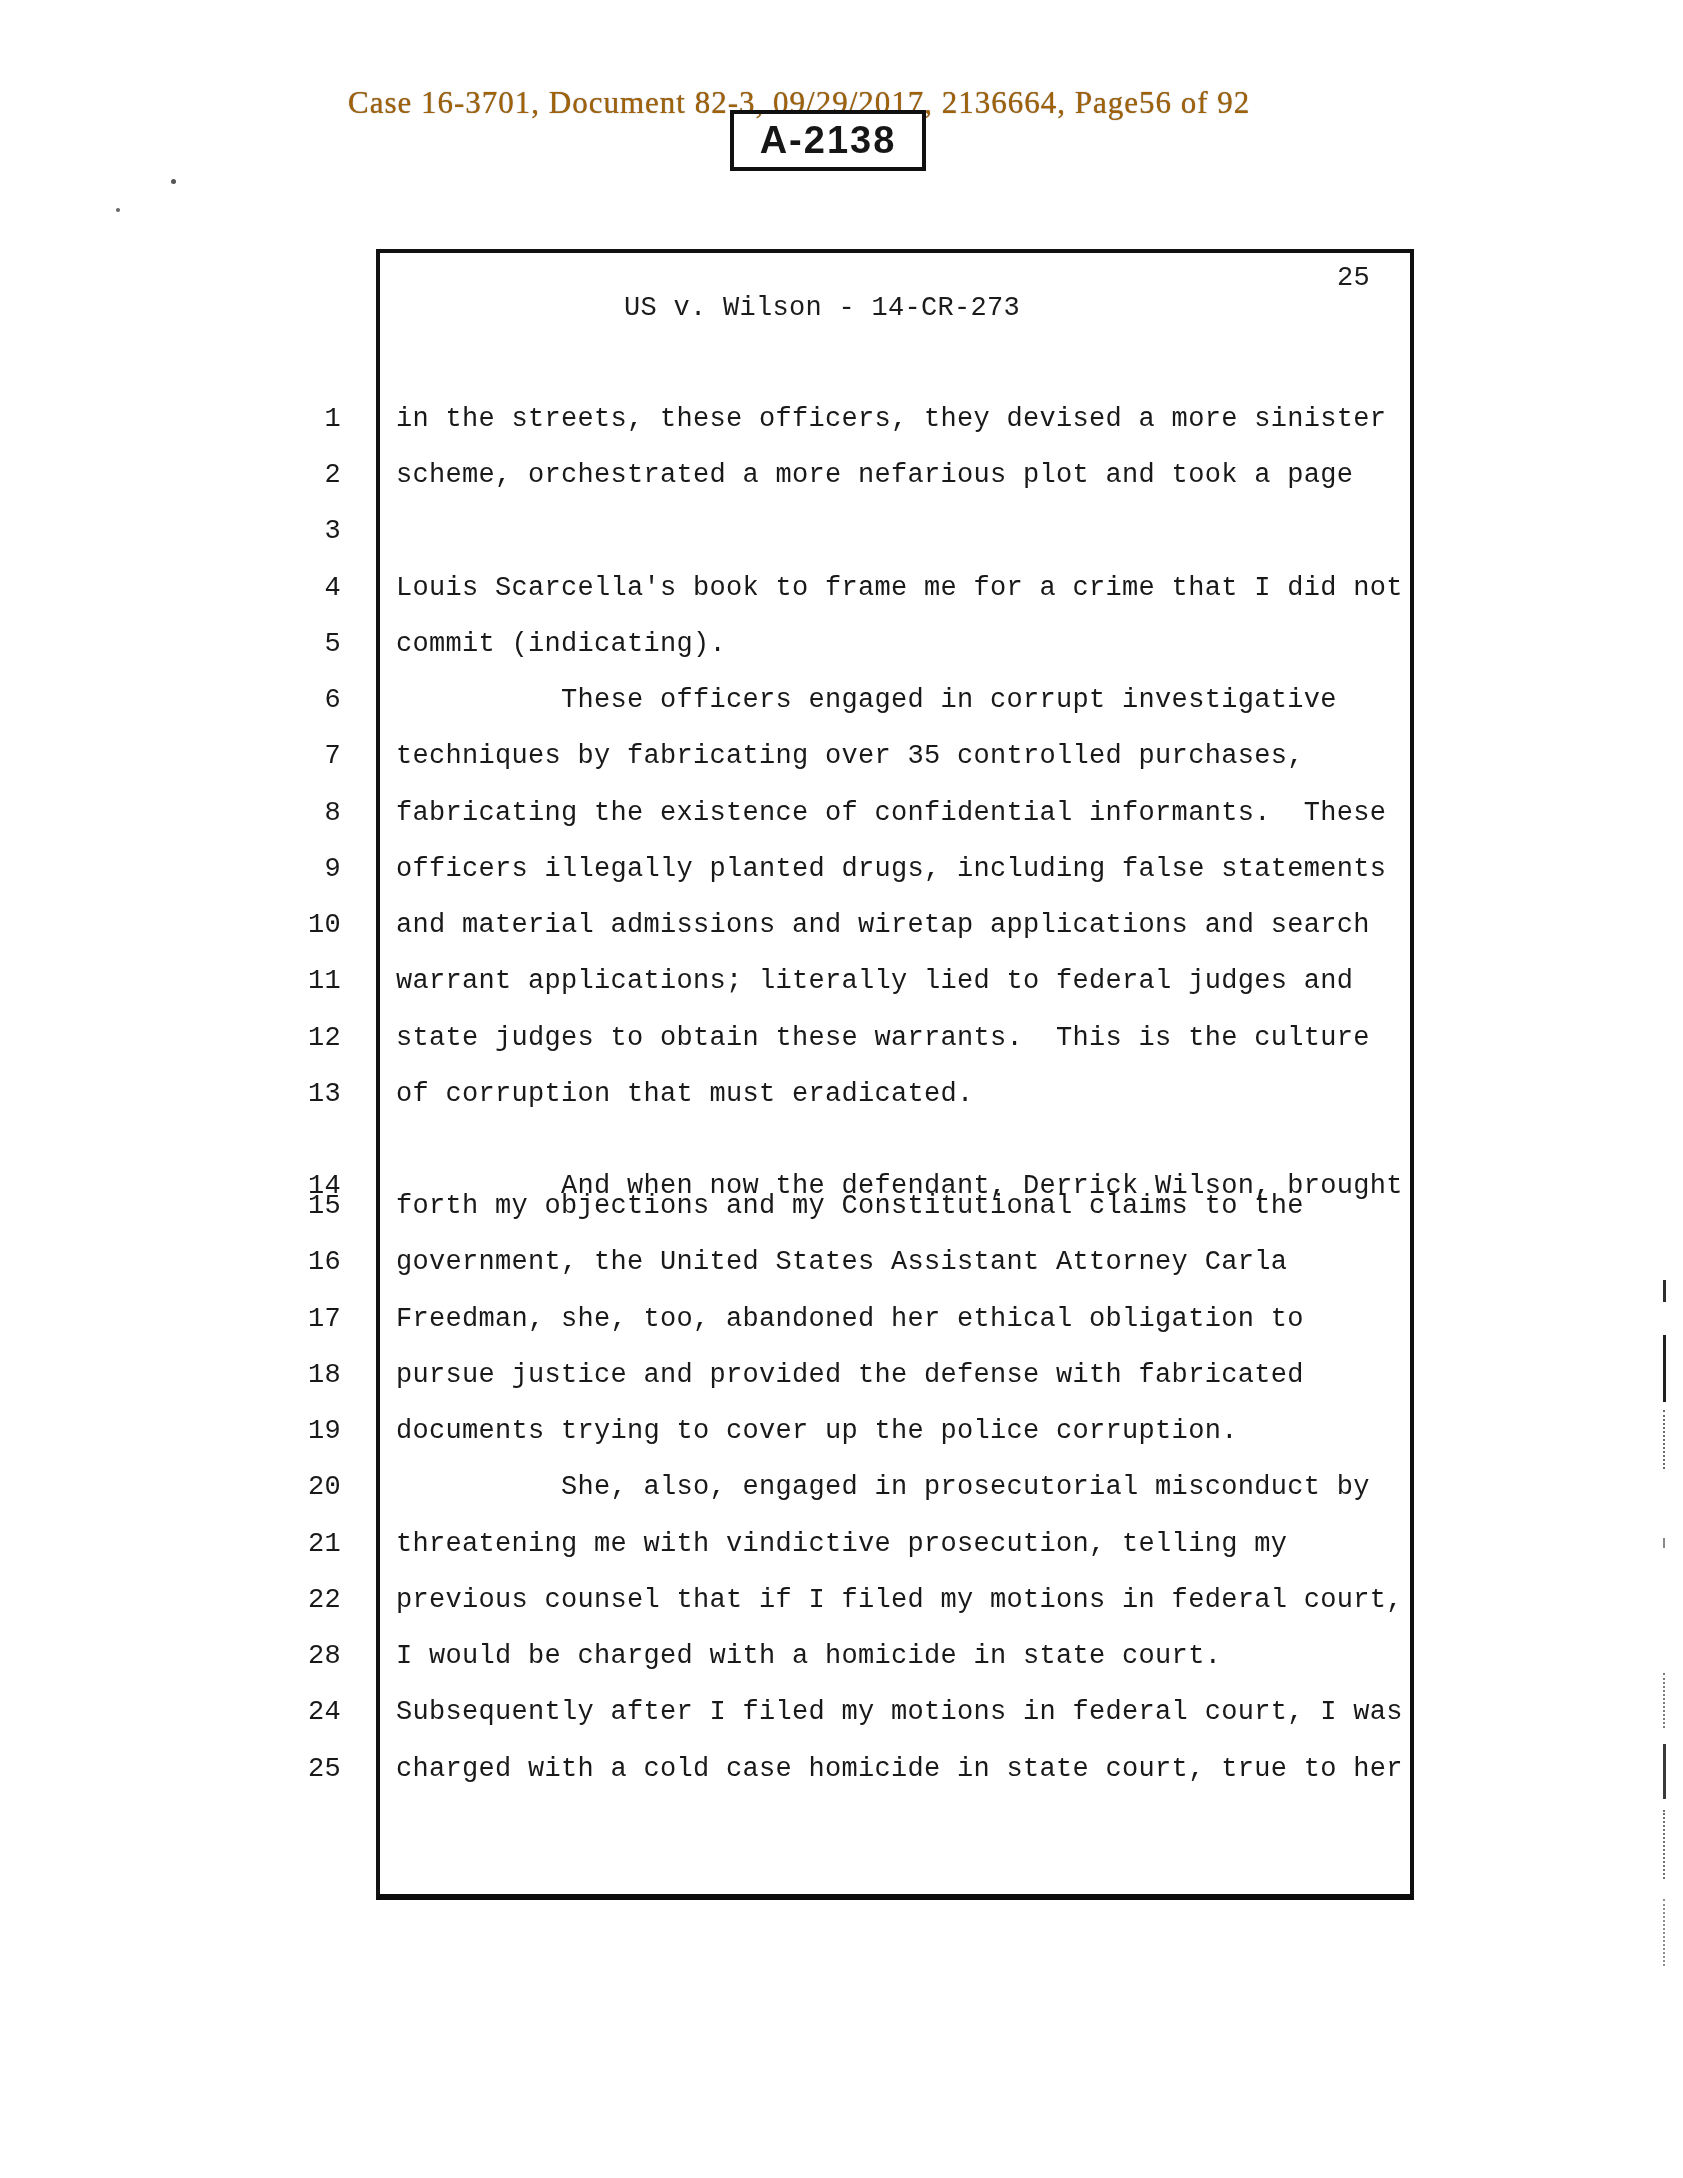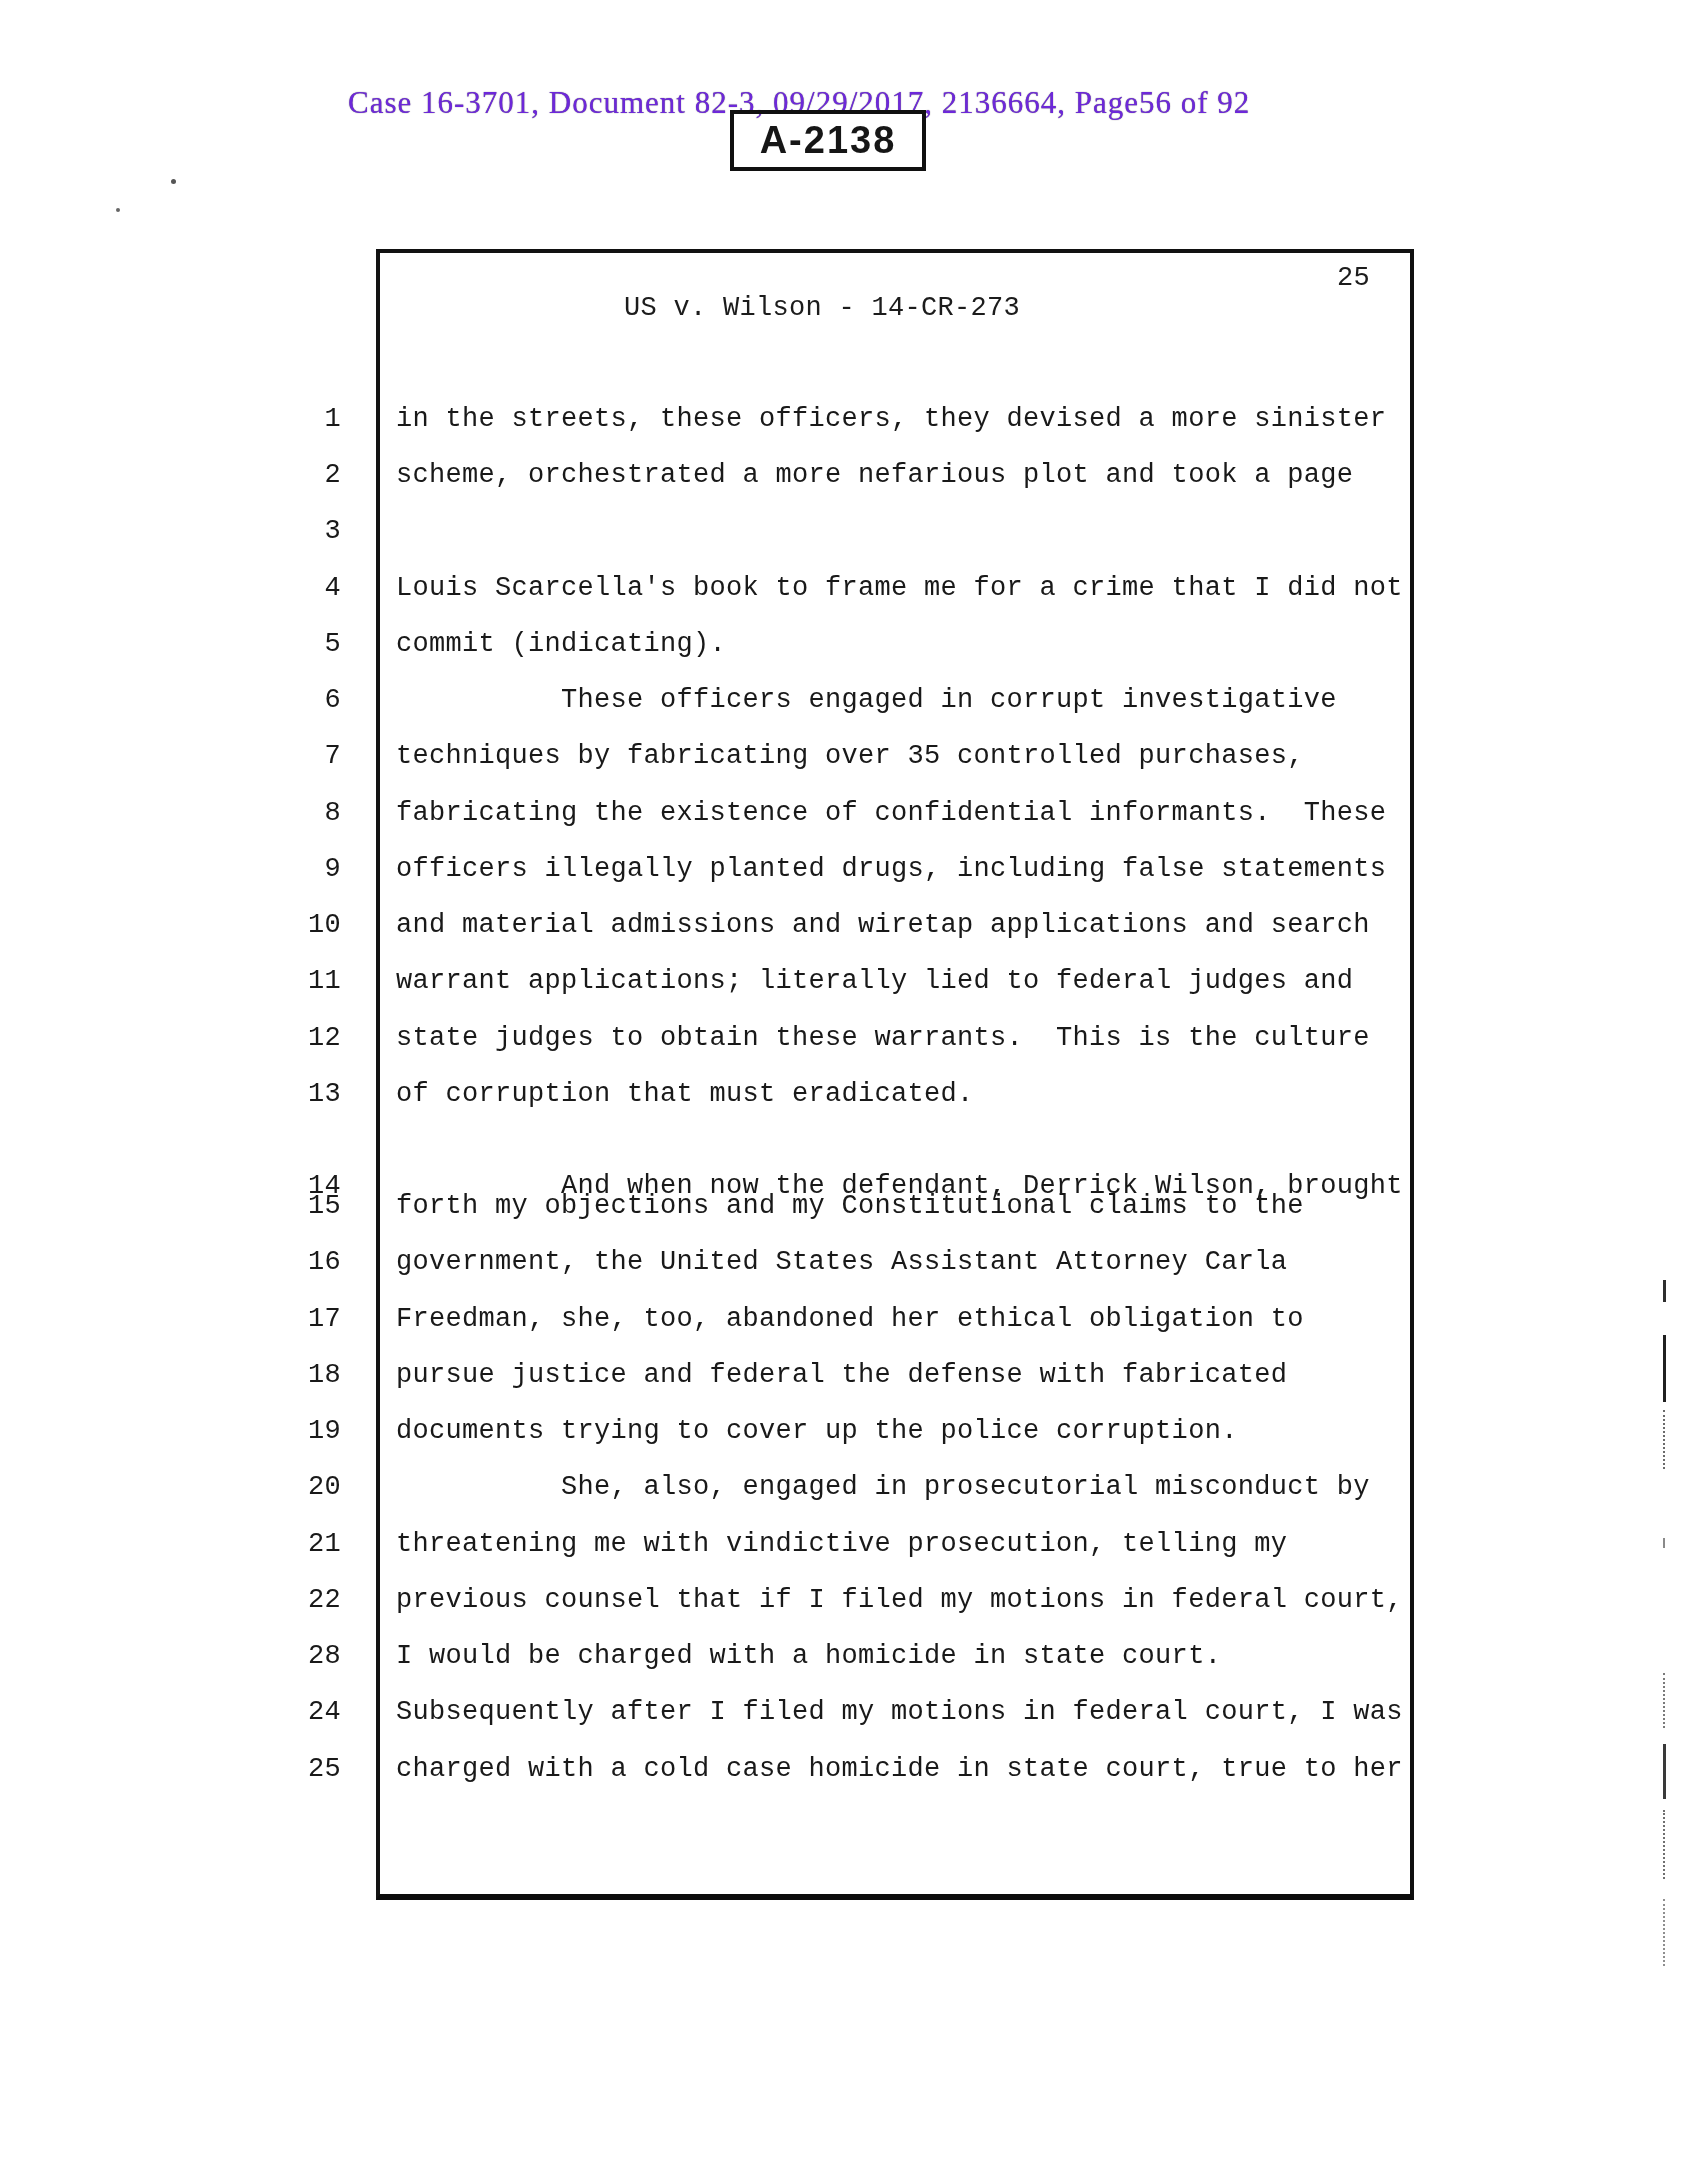--- a/index.html
+++ b/index.html
@@ -4,21 +4,21 @@
 <style>
   html,body{margin:0;padding:0;background:#ffffff;}
   .sheet{
     position:relative;width:1683px;height:2178px;background:#ffffff;overflow:hidden;
     font-family:"Liberation Mono","DejaVu Sans Mono",monospace;
   }
   
   .header-line{
     position:absolute;left:348px;top:85px;
     font-family:"Liberation Serif","DejaVu Serif",serif;
-    font-size:31px;color:#6d28d9;letter-spacing:1px;white-space:pre;
+    font-size:31px;color:#a16207;letter-spacing:1px;white-space:pre;
     text-shadow:0 0 1px rgba(70,70,70,.85);
   }
   
   .stamp{
     position:absolute;left:730px;top:110px;width:188px;height:53px;
     border:4px solid #101010;background:transparent;
     display:flex;align-items:center;justify-content:center;
   }
   .stamp-label{
     font-family:"Liberation Sans","DejaVu Sans",sans-serif;
@@ -142,21 +142,21 @@
       <div class="t-row" style="top: 1245px;">
     <span class="t-num">16</span>
     <span class="t-text">government, the United States Assistant Attorney Carla</span>
   </div>
       <div class="t-row" style="top: 1302px;">
     <span class="t-num">17</span>
     <span class="t-text">Freedman, she, too, abandoned her ethical obligation to</span>
   </div>
       <div class="t-row" style="top: 1358px;">
     <span class="t-num">18</span>
-    <span class="t-text">pursue justice and federal the defense with fabricated</span>
+    <span class="t-text">pursue justice and provided the defense with fabricated</span>
   </div>
       <div class="t-row" style="top: 1414px;">
     <span class="t-num">19</span>
     <span class="t-text">documents trying to cover up the police corruption.</span>
   </div>
       <div class="t-row" style="top: 1470px;">
     <span class="t-num">20</span>
     <span class="t-text">          She, also, engaged in prosecutorial misconduct by</span>
   </div>
       <div class="t-row" style="top: 1527px;">

